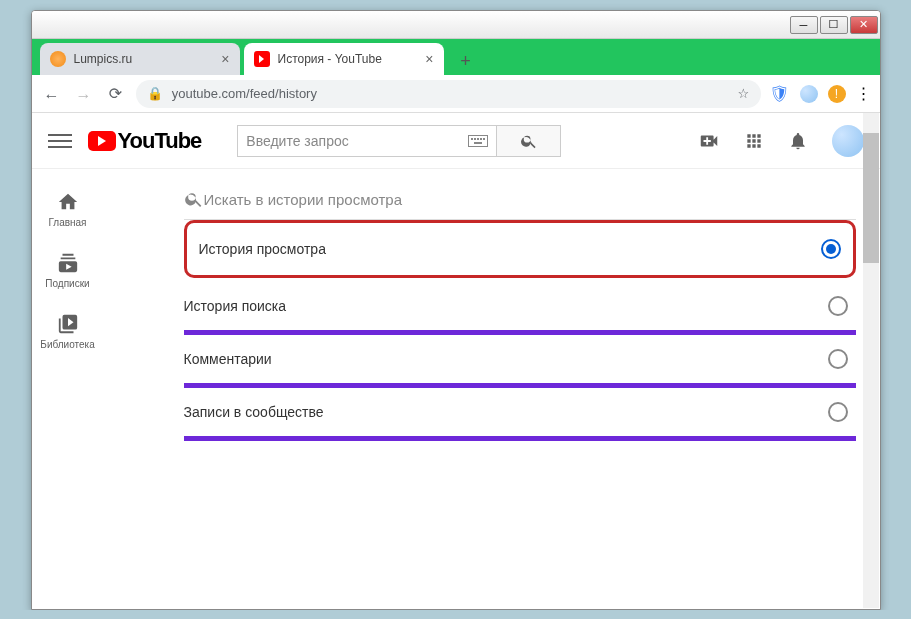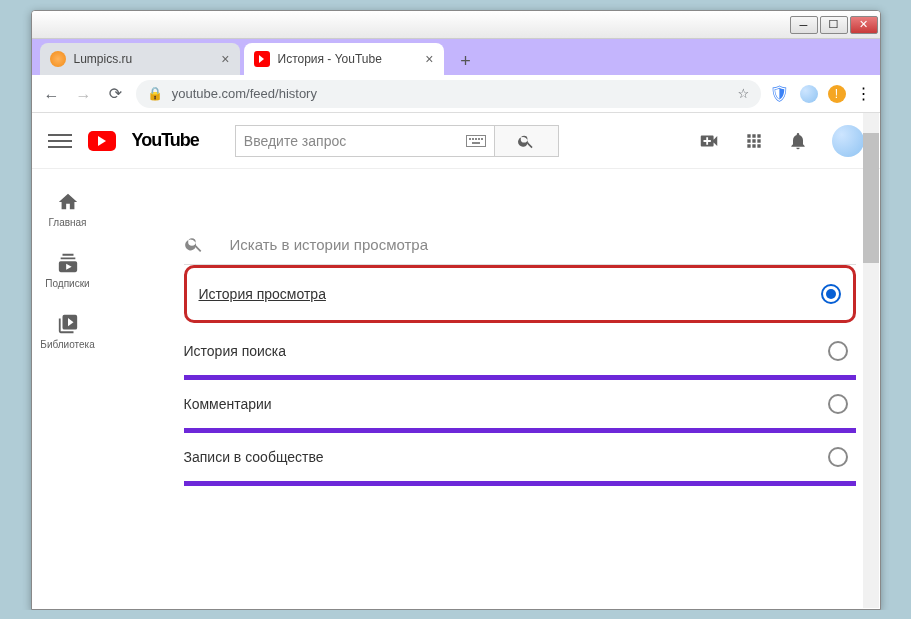--- a/index.html
+++ b/index.html
@@ -1,57 +1,57 @@
 <!DOCTYPE html>
 <html><head>
 <meta charset="utf-8">
 <style>
 * { margin: 0; padding: 0; box-sizing: border-box; font-family: Arial, sans-serif; }
 body { background: #b0ccd6; display: flex; justify-content: center; align-items: flex-start; padding-top: 10px; }
 .window { width: 850px; background: #fff; border: 1px solid #888; border-radius: 4px 4px 0 0; overflow: hidden; box-shadow: 0 2px 8px rgba(0,0,0,.3); }
 .titlebar { height: 28px; background: linear-gradient(#fff,#e9e9e9); border-bottom: 1px solid #ccc; display: flex; align-items: center; justify-content: flex-end; padding-right: 2px; }
 .winbtn { width: 28px; height: 18px; margin-left: 2px; border: 1px solid #888; border-radius: 2px; display: flex; align-items: center; justify-content: center; font-size: 11px; background: linear-gradient(#f6f6f6,#e0e0e0); }
 .winbtn.close { background: linear-gradient(#e97c7c,#c83a3a); color: #fff; }
-.tabstrip { height: 36px; background: #c4b5fd; display: flex; align-items: flex-end; padding: 0 8px; }
+.tabstrip { height: 36px; background: #22c55e; display: flex; align-items: flex-end; padding: 0 8px; }
 .tab { height: 32px; background: #dee1e6; border-radius: 8px 8px 0 0; display: flex; align-items: center; padding: 0 10px; margin-right: 4px; font-size: 12px; color: #444; min-width: 200px; position: relative; }
 .tab.active { background: #fff; }
 .tab .favicon { width: 16px; height: 16px; margin-right: 8px; border-radius: 50%; }
 .tab .favlump { background: radial-gradient(#ffb259,#f28c18); }
 .tab .favyt { background: #f00; border-radius: 3px; position: relative; }
 .tab .favyt::after { content: ""; position: absolute; left: 5px; top: 4px; border-left: 5px solid #fff; border-top: 4px solid transparent; border-bottom: 4px solid transparent; }
 .tab .tab-close { margin-left: auto; font-size: 14px; color: #666; }
 .newtab { width: 28px; height: 28px; border-radius: 50%; display: flex; align-items: center; justify-content: center; font-size: 18px; color: #555; margin-left: 4px; }
 .omnibar { height: 38px; background: #fff; border-bottom: 1px solid #ddd; display: flex; align-items: center; padding: 0 8px; gap: 8px; }
 .navbtn { width: 24px; height: 24px; display: flex; align-items: center; justify-content: center; color: #5f6368; }
 .navbtn.disabled { color: #bbb; }
 .addr { flex: 1; height: 28px; background: #f1f3f4; border-radius: 14px; display: flex; align-items: center; padding: 0 12px; font-size: 13px; color: #5f6368; gap: 8px; }
 .addr .lock { color: #5f6368; }
 .addr .url { flex: 1; }
 .omniright { display: flex; align-items: center; gap: 10px; }
 .dot { width: 18px; height: 18px; border-radius: 50%; }
 .yt-header { height: 56px; display: flex; align-items: center; padding: 0 16px; gap: 16px; border-bottom: 1px solid #eee; }
 .hamburger { width: 24px; display: flex; flex-direction: column; gap: 4px; }
 .hamburger div { height: 2px; background: #606060; }
-.yt-logo { display: flex; align-items: center; gap: 16px; font-weight: bold; font-size: 18px; letter-spacing: -1px; }
+.yt-logo { display: flex; align-items: center; gap: 2px; font-weight: bold; font-size: 22px; letter-spacing: -1px; }
 .yt-logo .play { width: 28px; height: 20px; background: #f00; border-radius: 5px; position: relative; }
 .yt-logo .play::after { content: ""; position: absolute; left: 10px; top: 5px; border-left: 8px solid #fff; border-top: 5px solid transparent; border-bottom: 5px solid transparent; }
 .yt-search { display: flex; margin-left: 20px; }
 .yt-search-input { width: 260px; height: 32px; border: 1px solid #ccc; padding: 0 8px; font-size: 14px; color: #888; display: flex; align-items: center; justify-content: space-between; }
 .yt-search-btn { width: 64px; height: 32px; border: 1px solid #ccc; border-left: none; background: #f8f8f8; display: flex; align-items: center; justify-content: center; color: #666; }
 .yt-right { margin-left: auto; display: flex; align-items: center; gap: 24px; color: #606060; }
 .avatar-lg { width: 32px; height: 32px; border-radius: 50%; background: radial-gradient(circle at 30% 30%, #cde5ff, #8fc3f2); }
 .yt-body { display: flex; height: 440px; }
 .sidebar { width: 72px; display: flex; flex-direction: column; align-items: center; padding-top: 10px; }
 .side-item { display: flex; flex-direction: column; align-items: center; gap: 4px; padding: 12px 16px; font-size: 10px; color: #606060; width: 100%; }
 .side-item svg { width: 22px; height: 22px; fill: #606060; }
 .content { flex: 1; padding: 20px 24px 0 80px; }
-.search-hist { display: flex; align-items: center; gap: 26px; border-bottom: 1px solid #ddd; padding-bottom: 10px; color: #888; font-size: 15px; margin-top: 45px; }
+.search-hist { display: flex; align-items: center; gap: 0; border-bottom: 1px solid #ddd; padding-bottom: 10px; color: #888; font-size: 15px; }
 .section-title { font-size: 16px; font-weight: bold; color: #222; margin: 28px 0 14px; }
 .radio-row { display: flex; align-items: center; justify-content: space-between; padding: 14px 8px 14px 0; border-bottom: 5px solid #6d28d9; font-size: 14px; color: #333; }
-.radio-row.highlight { border: 3px solid #c62828; border-radius: 10px; padding: 16px 12px; margin-bottom: 4px; text-decoration: underline; }
+.radio-row.highlight { border: 3px solid #c62828; border-radius: 10px; padding: 16px 12px; margin-bottom: 4px; }
 .radio { width: 20px; height: 20px; border: 2px solid #888; border-radius: 50%; position: relative; }
 .radio.selected { border-color: #065fd4; }
 .radio.selected::after { content: ""; position: absolute; width: 10px; height: 10px; background: #065fd4; border-radius: 50%; top: 3px; left: 3px; }
 .scroll { position: absolute; right: 1px; top: 102px; width: 16px; bottom: 1px; background: #f1f1f1; }
 .scroll .thumb { position: absolute; top: 20px; width: 100%; height: 130px; background: #c1c1c1; }
 .keyboard-icon { width: 20px; height: 12px; border: 1px solid #888; position: relative; }
 .keyboard-icon::before { content: ""; position: absolute; top: 2px; left: 2px; right: 2px; height: 2px; background: repeating-linear-gradient(90deg,#888 0 2px,transparent 2px 3px); }
 .keyboard-icon::after { content: ""; position: absolute; bottom: 2px; left: 5px; right: 5px; height: 2px; background: #888; }
 </style>
 </head>

